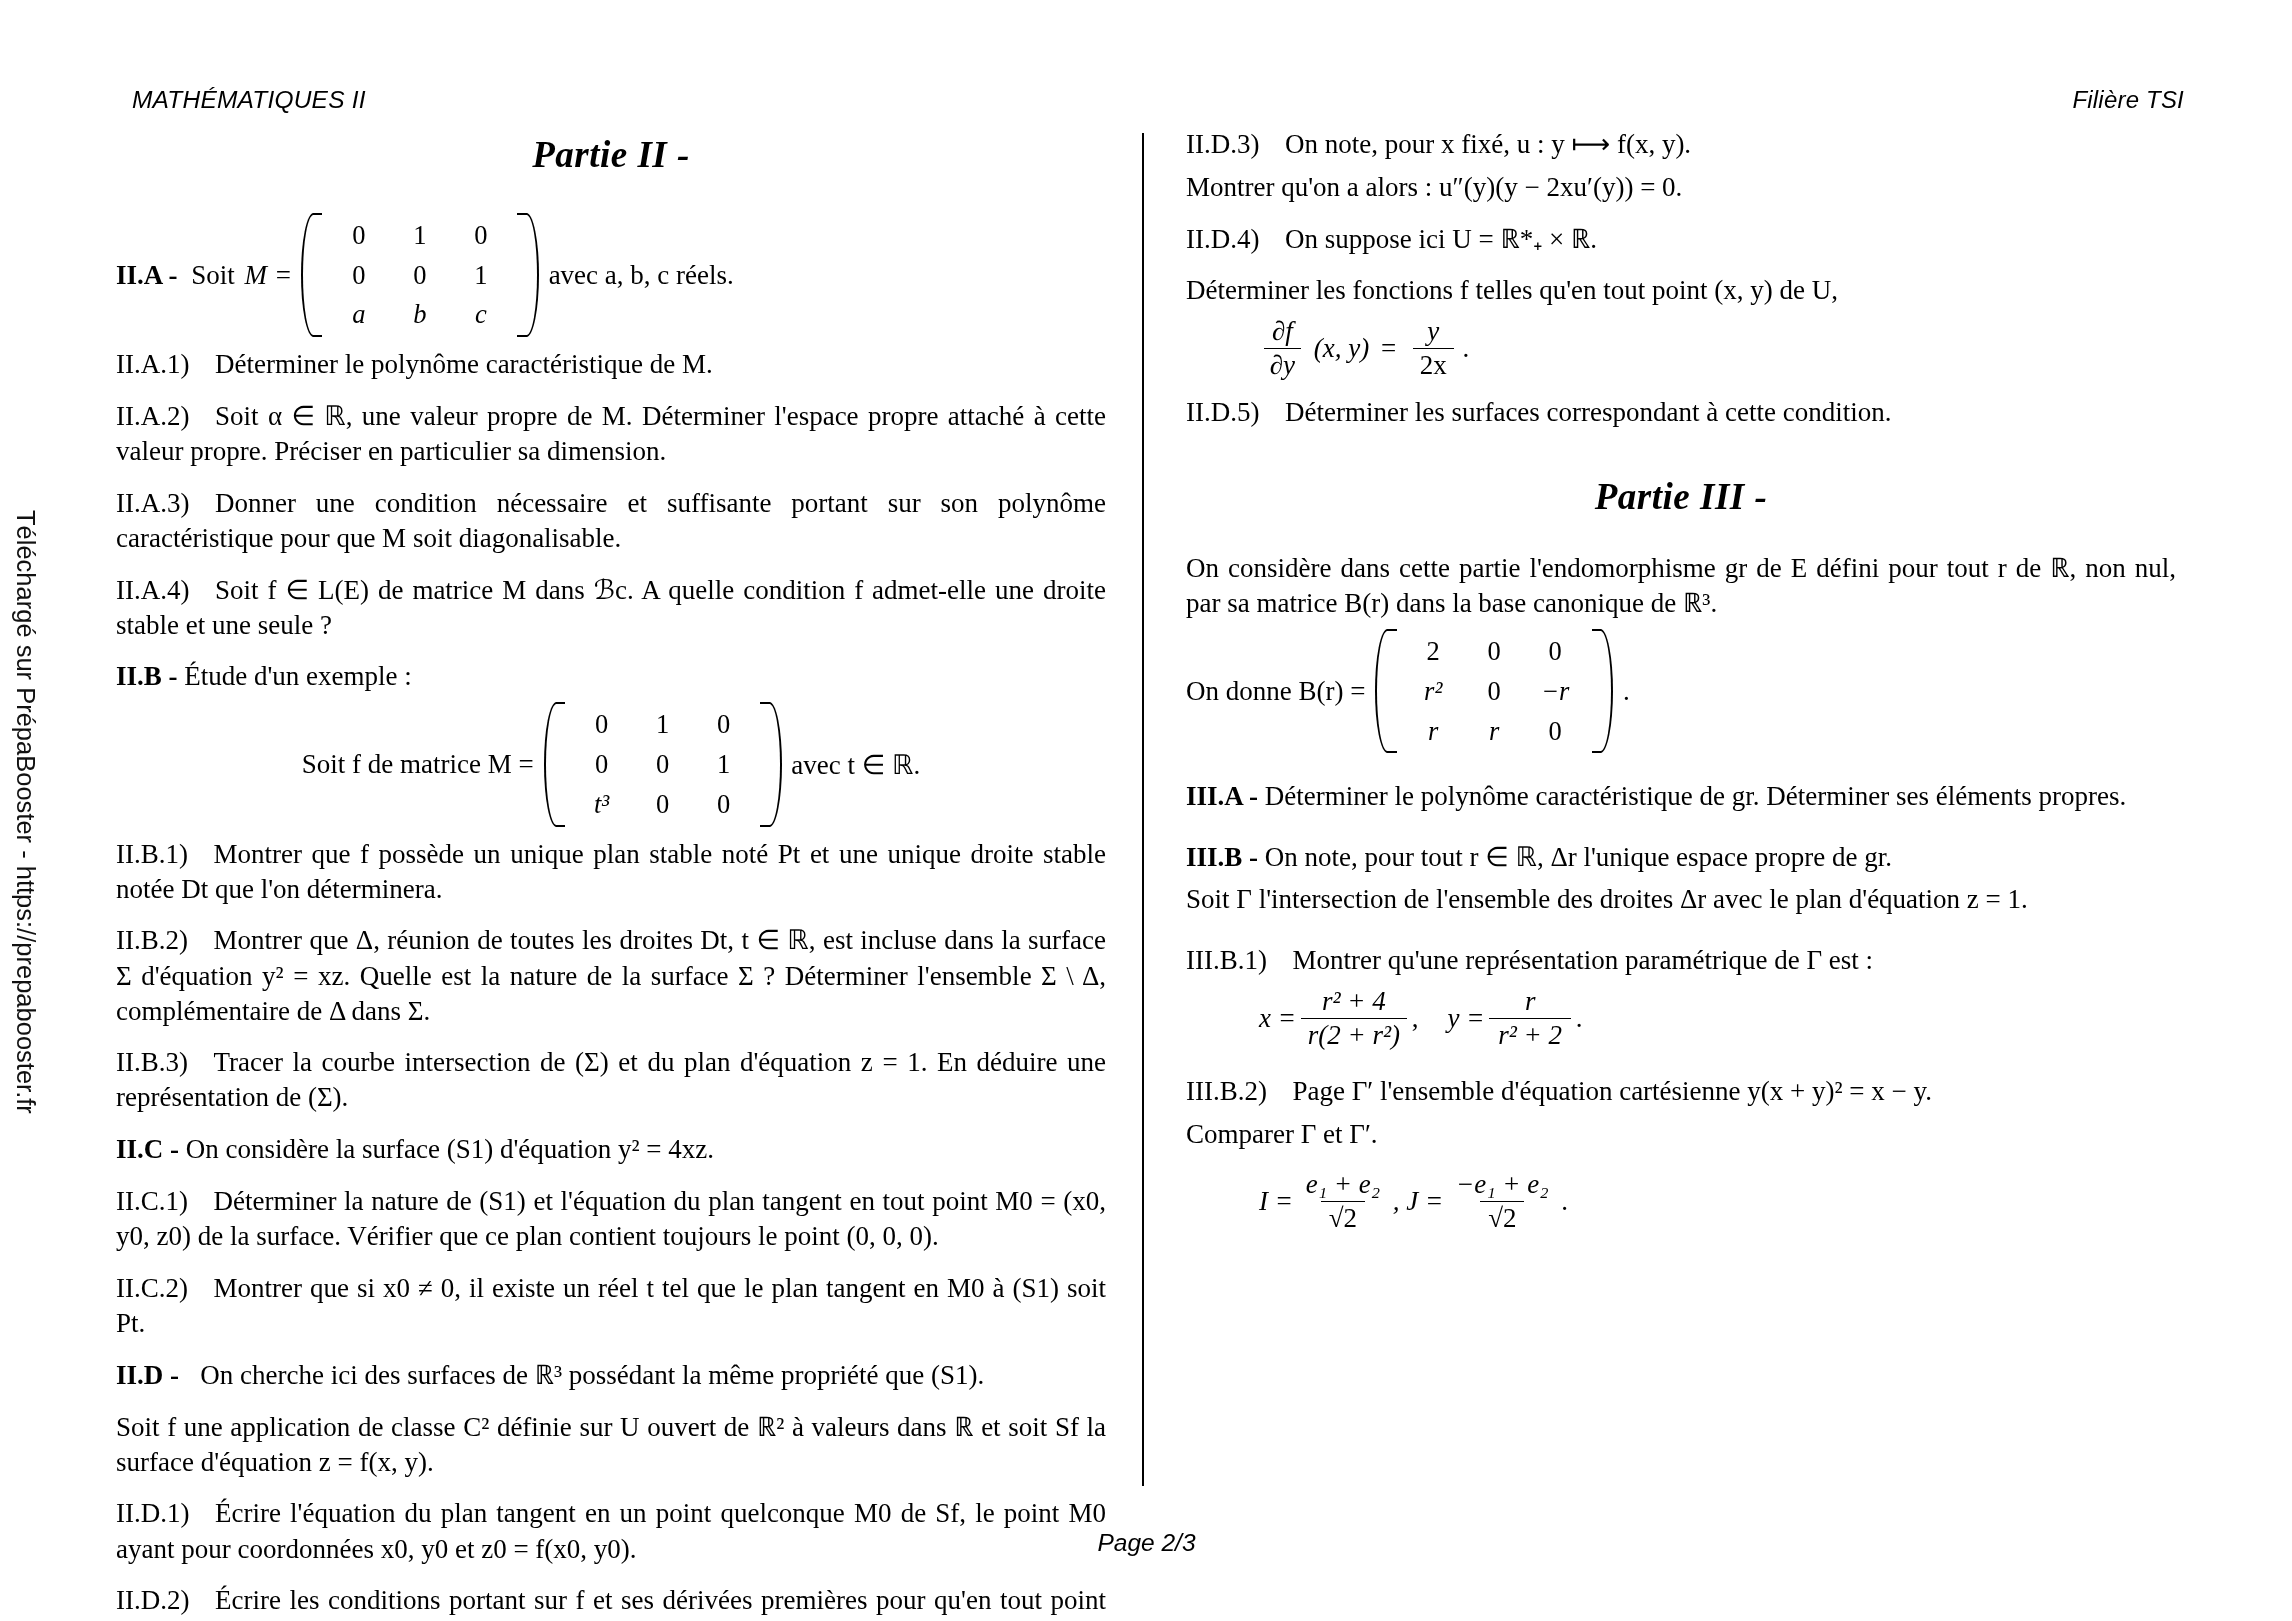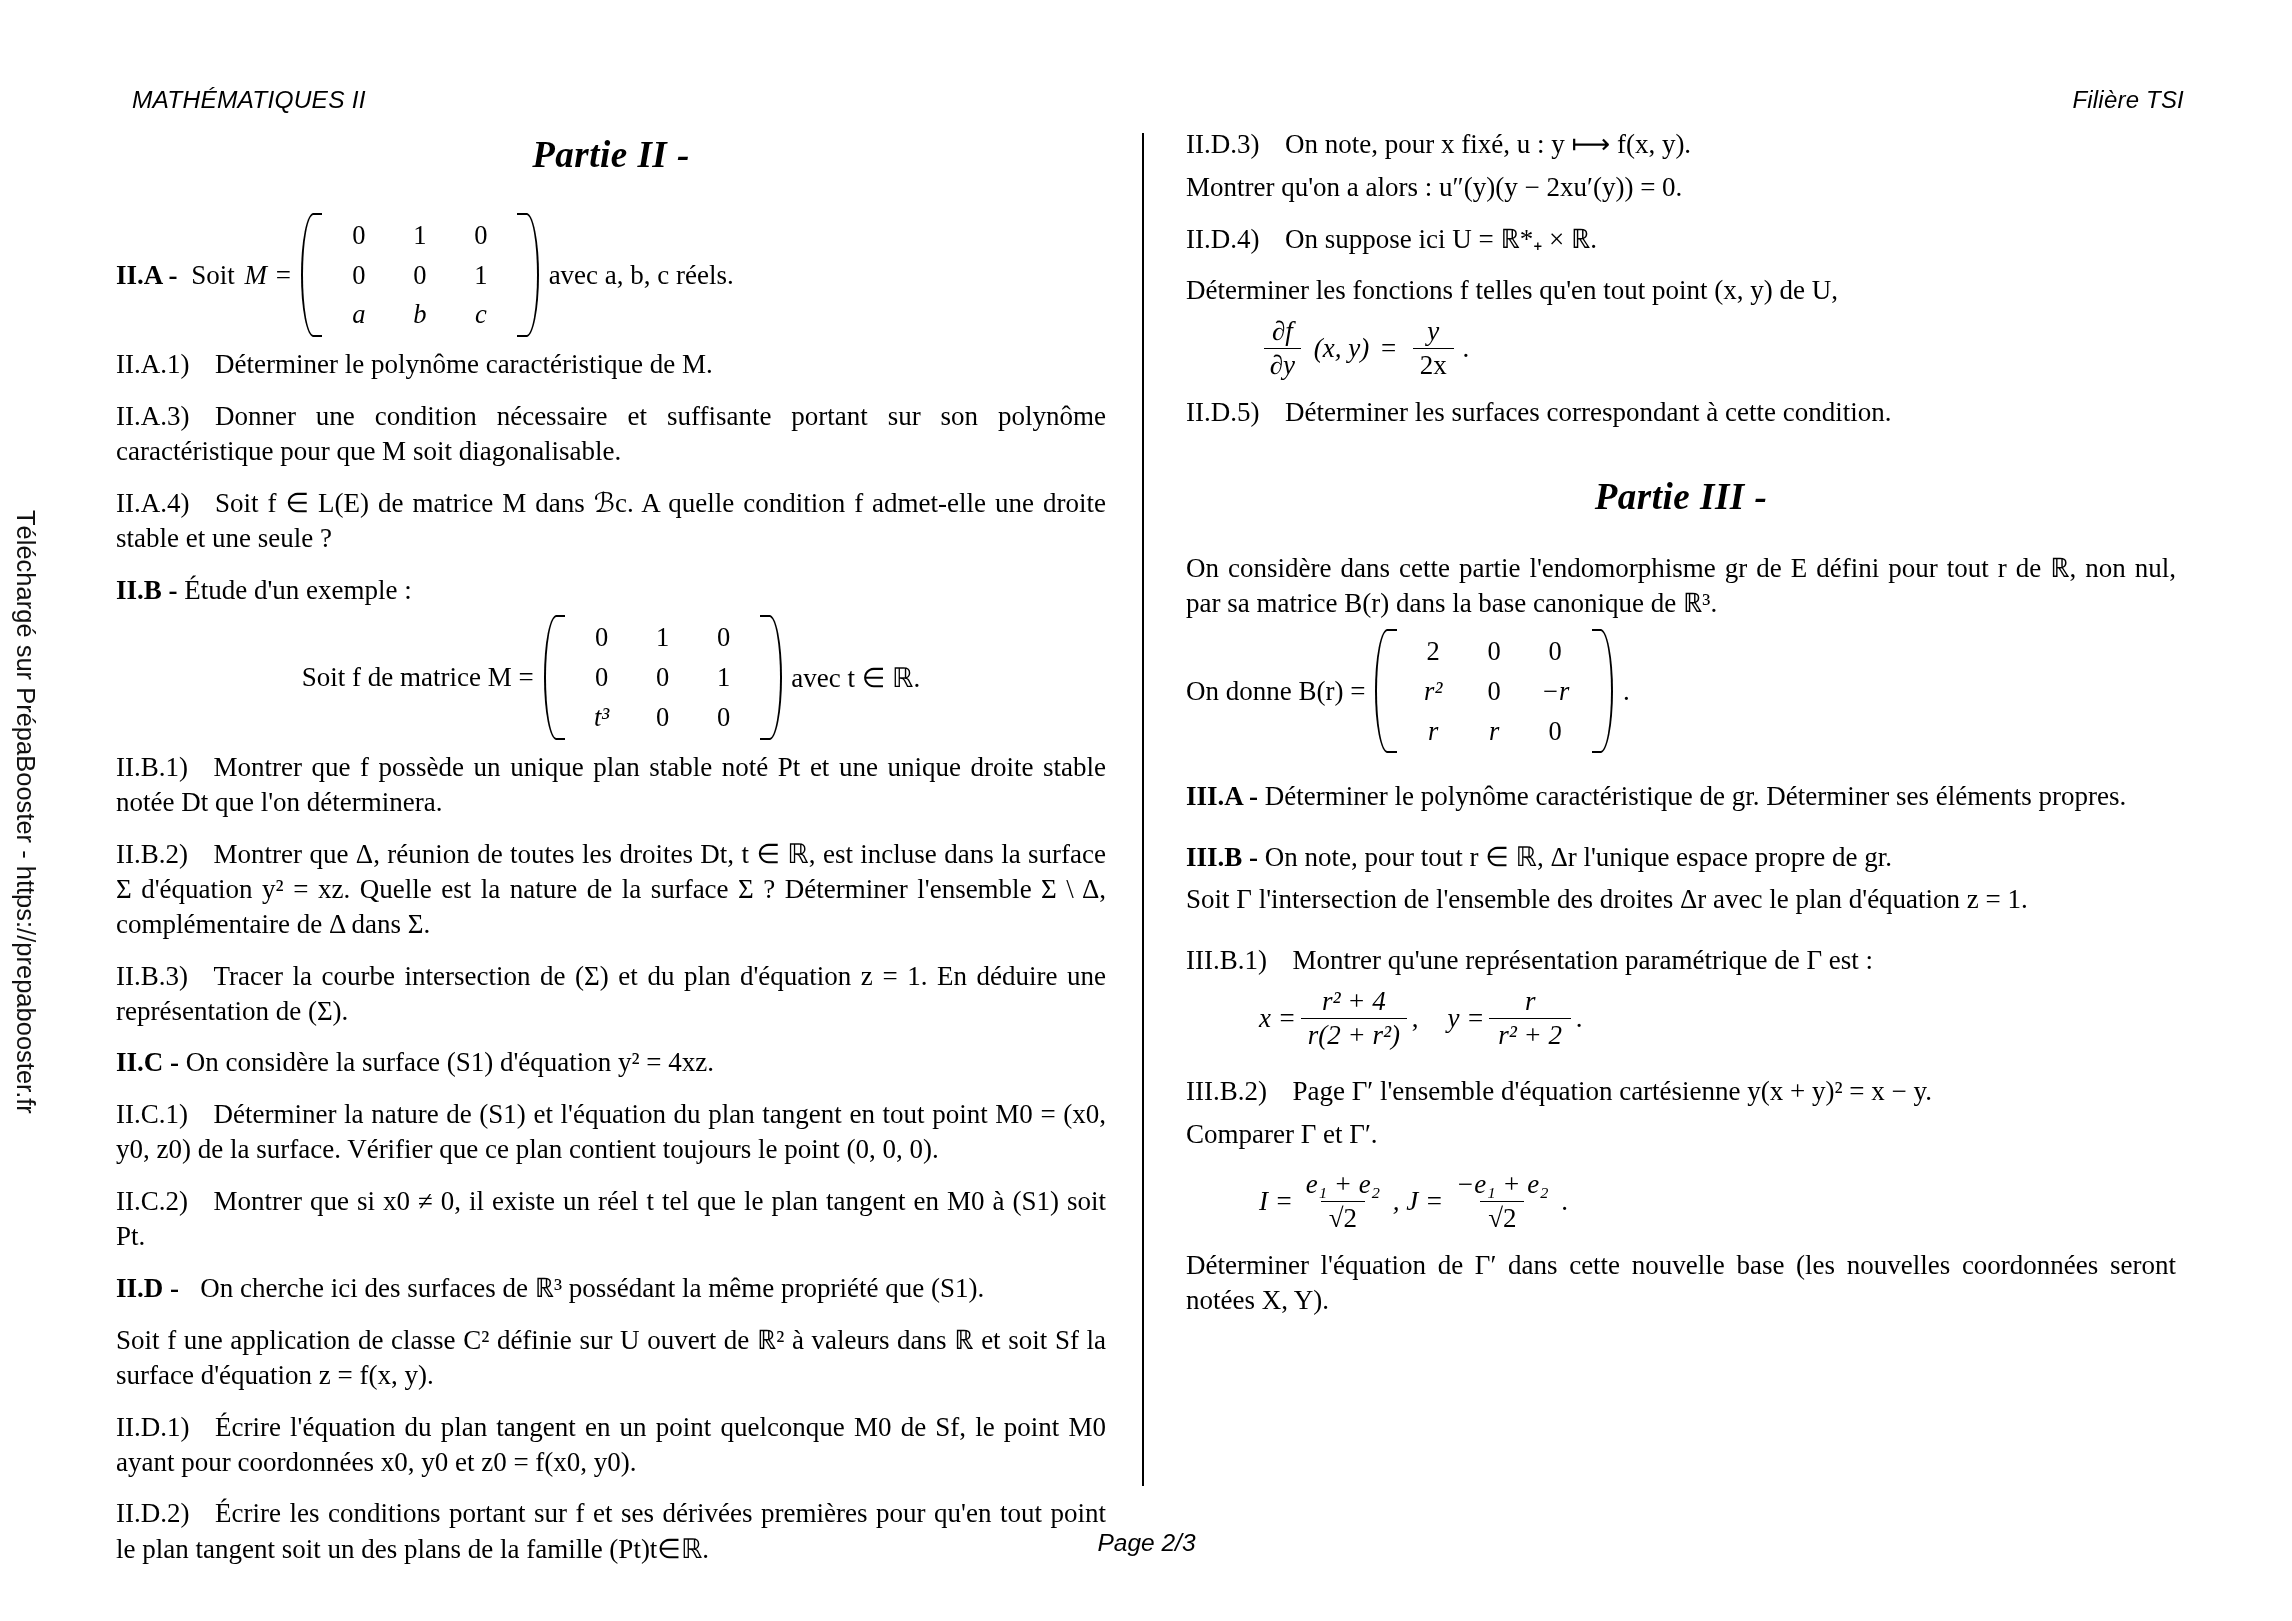--- a/index.html
+++ b/index.html
@@ -123,20 +123,23 @@
         </span>
         <span class="par par-r"></span>
       </span>
       <span>avec a, b, c réels.</span>
     </div>
 
     <p class="blk">
       <span class="lbl">II.A.1)</span><span class="gap"></span><span>Déterminer le polynôme caractéristique de M.</span>
     </p>
 
+    <p class="blk">
+      <span class="lbl">II.A.2)</span><span class="gap"></span><span>Soit α ∈ ℝ, une valeur propre de M. Déterminer l'espace propre attaché à cette valeur propre. Préciser en particulier sa dimension.</span>
+    </p>
 
     <p class="blk">
       <span class="lbl">II.A.3)</span><span class="gap"></span><span>Donner une condition nécessaire et suffisante portant sur son polynôme caractéristique pour que M soit diagonalisable.</span>
     </p>
 
     <p class="blk">
       <span class="lbl">II.A.4)</span><span class="gap"></span><span>Soit f ∈ L(E) de matrice M dans ℬc. A quelle condition f admet-elle une droite stable et une seule ?</span>
     </p>
 
     <p class="blk tight">
@@ -307,20 +310,19 @@
         <span class="den" style="padding:1px 7.8px 0 7.8px;border-top:1.7px solid #000">√2</span>
       </span>
       <span class="mi">, J =</span>
       <span class="dfrac">
         <span class="num mi" style="padding:0 7.8px 1px 7.8px">−e₁ + e₂</span>
         <span class="den" style="padding:1px 7.8px 0 7.8px;border-top:1.7px solid #000">√2</span>
       </span>
       <span>.</span>
     </div>
 
-    <p class="blk">Déterminer l'équation de Γ′ dans cette nouvelle base (les nouvelles coordonnées seront notées X, Y).</p>
 
   </div>
 
   <div class="footer">Page 2/3</div>
 
 </div>
 
 
 </body></html>

